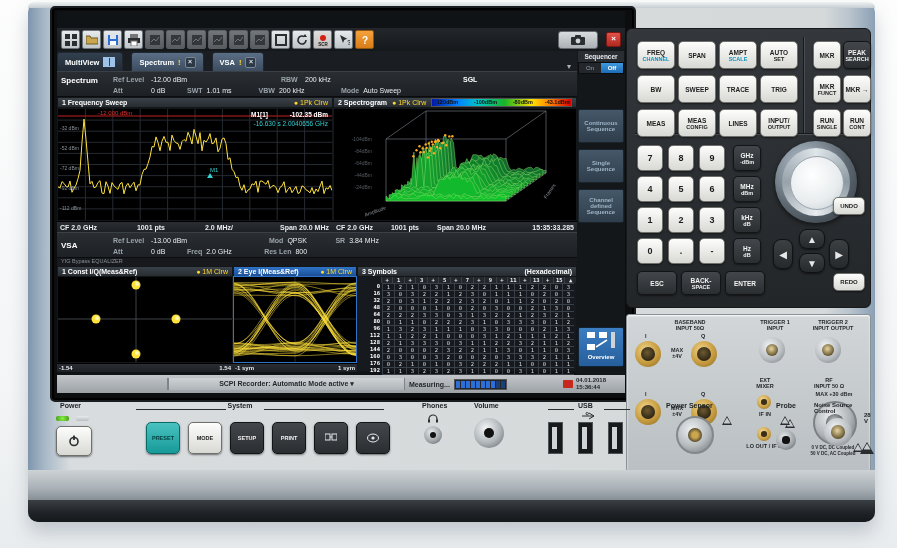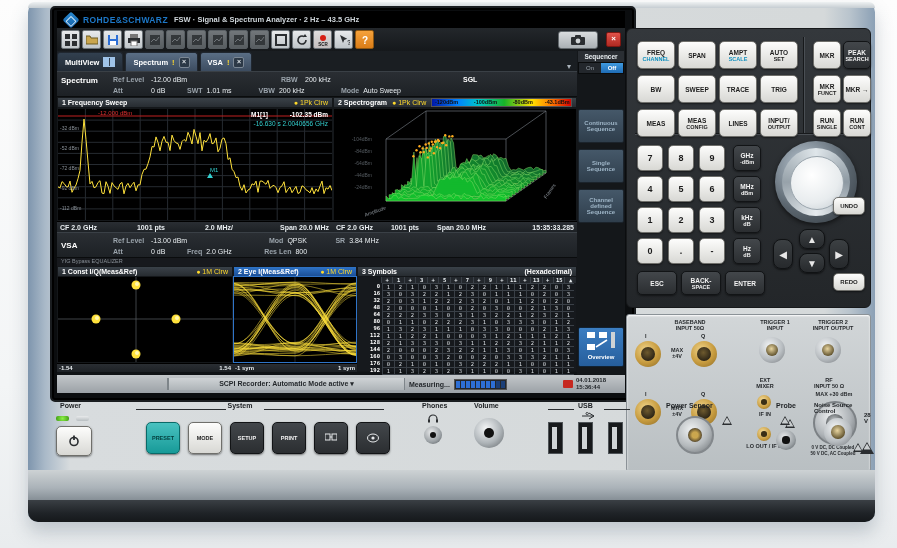--- a/index.html
+++ b/index.html
@@ -27,21 +27,21 @@
   .rslogo:after{content:"";position:absolute;left:3px;top:3px;width:6px;height:6px;border:1px solid #cfe4f4;border-radius:1px;}
   .toolbar{position:absolute;left:0;top:17px;width:100%;height:23px;background:linear-gradient(180deg,#23272b,#15181b);display:flex;align-items:center;gap:2px;padding:0 4px;box-sizing:border-box;}
   .tbtn{width:17px;height:17px;background:linear-gradient(180deg,#e8eaec,#bfc5c9);border:1px solid #6d7479;border-radius:2px;display:flex;align-items:center;justify-content:center;}
   .tbtn.dim{background:linear-gradient(180deg,#8d9296,#6e7478);opacity:.75;}
   .tbtn.red{background:linear-gradient(180deg,#e0dede,#c3bebe);}
   .tbtn.orange{background:linear-gradient(180deg,#f5a23c,#d97c17);border-color:#8d5610;}
   .tb-spacer{flex:1;}
   .camera-btn{width:38px;height:16px;background:linear-gradient(180deg,#d9dcde,#aab0b4);border:1px solid #63696d;border-radius:3px;display:flex;align-items:center;justify-content:center;margin-right:6px;}
   .seq-close{width:13px;height:13px;background:linear-gradient(180deg,#e1524a,#b02a22);border:1px solid #7d1712;border-radius:2px;color:#fff;font-size:8px;line-height:11px;text-align:center;font-weight:bold;}
   .tabrow{position:absolute;left:0;top:40px;width:520px;height:20px;background:#1a1e22;display:flex;align-items:flex-end;}
-  .tab{height:18px;display:flex;align-items:center;gap:4px;padding:0 7px;background:linear-gradient(180deg,#5a6e85,#3c4c60);border:1px solid #202730;border-bottom:none;border-radius:3px 3px 0 0;color:#fff;font-weight:bold;font-size:7.5px;margin-right:2px;}
+  .tab{height:18px;display:flex;align-items:center;gap:4px;padding:0 7px;background:linear-gradient(180deg,#5a6e85,#3c4c60);border:1px solid #202730;border-bottom:none;border-radius:3px 3px 0 0;color:#fff;font-weight:bold;font-size:7.5px;margin-right:8px;}
   .tab.mv{background:linear-gradient(180deg,#32404f,#222b36);}
   .tab .bang{color:#ffd92b;font-weight:bold;}
   .tab .x{color:#dfe4e8;font-size:7px;border:1px solid #7b8794;border-radius:2px;width:9px;height:9px;line-height:8px;text-align:center;background:#2c3947;}
   .tab .grid-ic{width:10px;height:8px;background:linear-gradient(90deg,#9fc3e8 45%,#32404f 45%,#32404f 55%,#9fc3e8 55%);border:1px solid #9fc3e8;}
   .tab-dd{margin-left:auto;color:#aab3bb;padding-right:6px;font-size:8px;}
   
   .setbar{position:absolute;left:0;width:520px;background:linear-gradient(180deg,#2a2e33,#1d2125);border-top:1px solid #3a4046;border-bottom:1px solid #0a0c0d;box-sizing:border-box;}
   .chanlab{position:absolute;left:4px;top:4px;width:48px;color:#fff;font-weight:bold;font-size:8px;}
   .setline{position:absolute;left:56px;right:2px;height:11px;display:flex;align-items:center;}
   .sl{color:#9aa3ab;font-weight:bold;margin-right:4px;}
@@ -127,31 +127,20 @@
 </style>
 </head>
 <body>
 
 <div class="chassis">
   <div class="chassis-top"></div>
 
   <div class="screen-bezel">
     <div class="screen">
 
-      <div class="titlebar">
-        <span class="rslogo"></span>
-        <span class="brand">ROHDE&amp;SCHWARZ</span>
-        <span class="titletext">
-          <span>FSW</span>
-          <span>·</span>
-          <span>Signal &amp; Spectrum Analyzer</span>
-          <span>·</span>
-          <span>2 Hz – 43.5 GHz</span>
-        </span>
-      </div>
 
       <div class="toolbar">
         <span id="toolbar-icons" style="display:flex;gap:2px;">
             <div class="tbtn">
               <svg width="12" height="12" viewBox="0 0 12 12">
                 <rect x="0" y="0" width="5" height="5" fill="#2b2e31"></rect>
                 <rect x="7" y="0" width="5" height="5" fill="#2b2e31"></rect>
                 <rect x="0" y="7" width="5" height="5" fill="#2b2e31"></rect>
                 <rect x="7" y="7" width="5" height="5" fill="#2b2e31"></rect>
               </svg>

